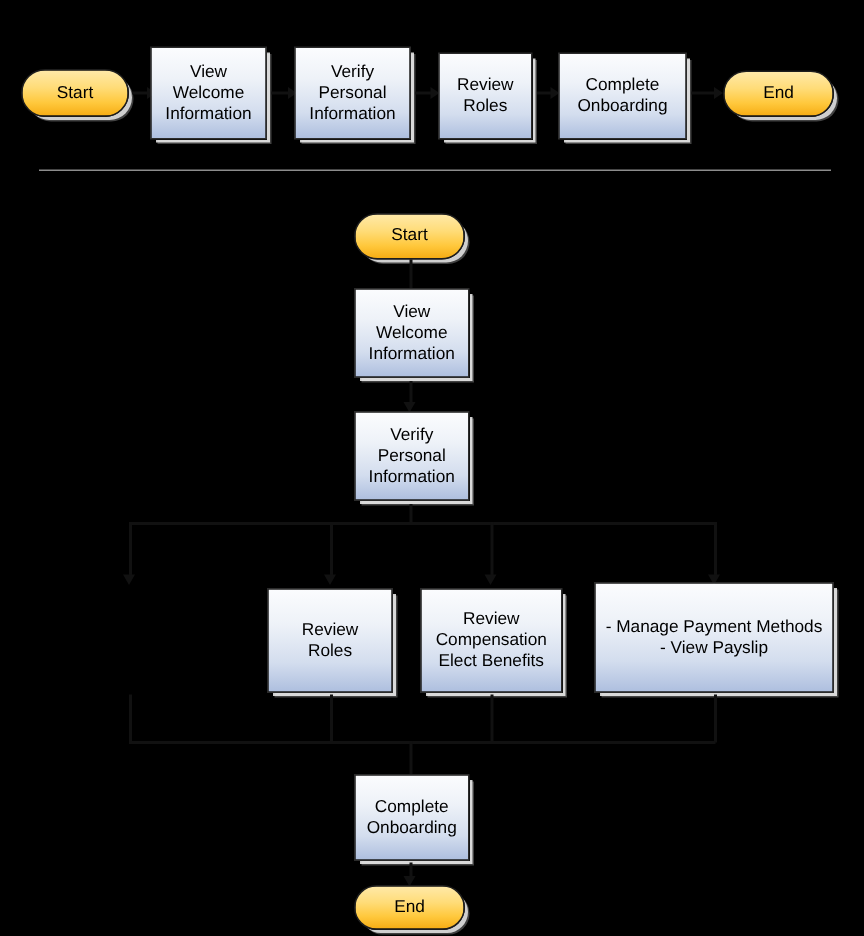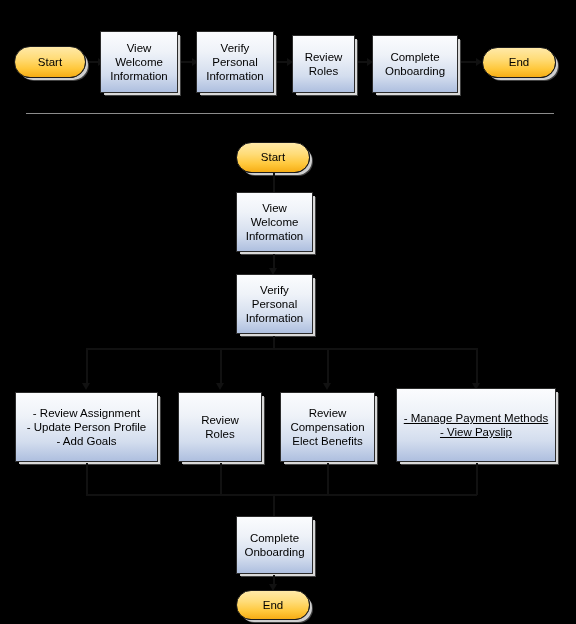--- a/index.html
+++ b/index.html
@@ -96,32 +96,29 @@
 
   <div class="ln lnv" style="left:220px;top:348px;height:38px;"></div>
   <div class="arw arw-d" style="left:216px;top:383px;"></div>
 
   <div class="ln lnv" style="left:327px;top:348px;height:38px;"></div>
   <div class="arw arw-d" style="left:323px;top:383px;"></div>
 
   <div class="ln lnv" style="left:476px;top:348px;height:38px;"></div>
   <div class="arw arw-d" style="left:472px;top:383px;"></div>
 
-  <div class="node proc" style="left:15px;top:392px;width:143px;height:70px;white-space:pre-line;">- Review Assignment
-- Update Person Profile
-- Add Goals</div>
 
   <div class="node proc" style="left:178px;top:392px;width:84px;height:70px;white-space:pre-line;">Review
 Roles</div>
 
   <div class="node proc" style="left:280px;top:392px;width:95px;height:70px;white-space:pre-line;">Review
 Compensation
 Elect Benefits</div>
 
-  <div class="node proc" style="left:396px;top:388px;width:160px;height:74px;white-space:pre-line;text-decoration:underline;">- Manage Payment Methods
+  <div class="node proc" style="left:396px;top:388px;width:160px;height:74px;white-space:pre-line;">- Manage Payment Methods
 - View Payslip</div>
 
   <div class="ln lnv" style="left:86px;top:463px;height:32px;"></div>
   <div class="ln lnv" style="left:220px;top:463px;height:32px;"></div>
   <div class="ln lnv" style="left:327px;top:463px;height:32px;"></div>
   <div class="ln lnv" style="left:476px;top:463px;height:32px;"></div>
 
   <div class="ln lnh" style="left:86px;top:494px;width:391px;"></div>
 
   <div class="ln lnv" style="left:273px;top:494px;height:22px;"></div>

